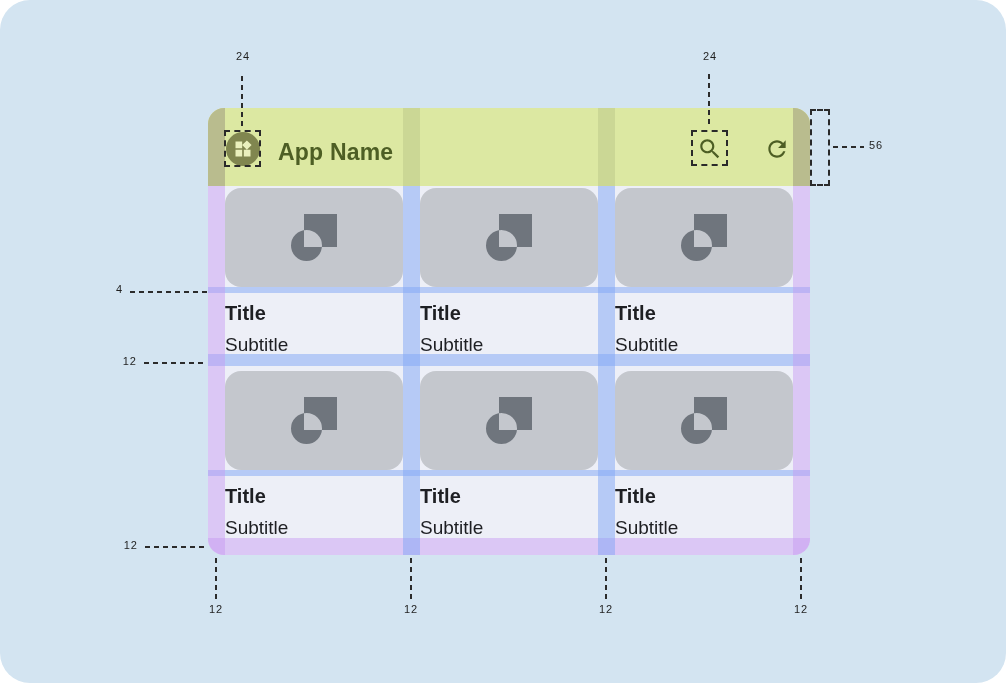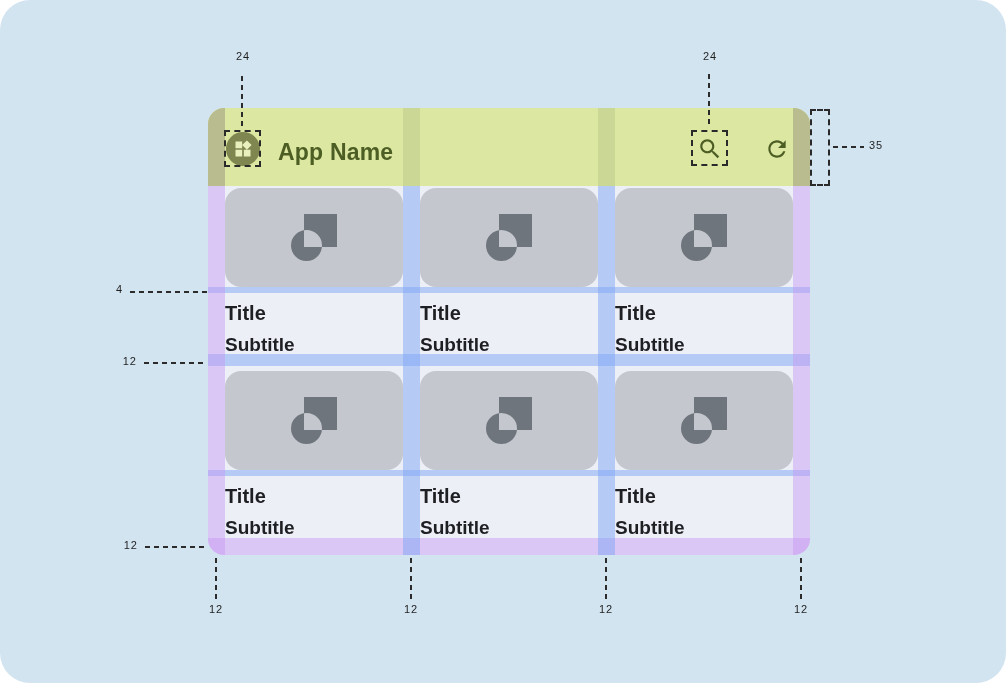--- a/index.html
+++ b/index.html
@@ -31,21 +31,21 @@
   .bar-action{position:absolute;top:28px;width:26px;height:26px;display:flex;}
   .search-action{left:489px;}
   .refresh-action{left:556px;}
   
   .card{position:absolute;width:194px;z-index:0;}
   .card-image{
     width:178px;height:99px;border-radius:16px;background:var(--card-gray,#c4c7cd);
     display:flex;align-items:center;justify-content:center;
   }
   .card-title{margin-top:14px;font-size:20px;line-height:25px;font-weight:700;color:var(--text-dark,#1e1f23);}
-  .card-subtitle{margin-top:7px;font-size:19px;line-height:23px;font-weight:700;color:var(--text-dark,#1e1f23);}
+  .card-subtitle{margin-top:7px;font-size:19px;line-height:23px;font-weight:400;color:var(--text-dark,#1e1f23);}
   
   .hband{position:absolute;left:0;width:602px;z-index:2;}
   .hband.blue{background:var(--band-blue,rgba(128,166,246,.5));}
   .hband.purple{background:var(--band-purple,rgba(198,151,241,.45));}
   .vband{position:absolute;top:0;width:17px;height:447px;z-index:3;display:flex;flex-direction:column;}
   .vband .seg-bar{height:78px;}
   .vband .seg-body{flex:1;}
   .vband.margin .seg-bar{background:var(--bar-margin-khaki,#b9bc8e);}
   .vband.margin .seg-body{background:var(--band-purple,rgba(198,151,241,.45));}
   .vband.gutter .seg-bar{background:var(--bar-gutter-green,#cbd795);}
@@ -186,21 +186,21 @@
   <div class="anno dim-label center-x" style="left:243px;top:50px;">24</div>
   <div class="anno dash-v" style="left:241px;top:76px;height:52px;"></div>
   <div class="anno dash-box" style="left:224px;top:130px;width:37px;height:37px;"></div>
 
   <div class="anno dim-label center-x" style="left:710px;top:50px;">24</div>
   <div class="anno dash-v" style="left:708px;top:74px;height:54px;"></div>
   <div class="anno dash-box" style="left:691px;top:130px;width:37px;height:36px;"></div>
 
   <div class="anno dash-box" style="left:810px;top:109px;width:20px;height:77px;"></div>
   <div class="anno dash-h" style="left:833px;top:146px;width:31px;"></div>
-  <div class="anno dim-label" style="left:869px;top:139px;">35</div>
+  <div class="anno dim-label" style="left:869px;top:139px;">56</div>
 
   <div class="anno dim-label right-x" style="left:123px;top:283px;">4</div>
   <div class="anno dash-h" style="left:130px;top:291px;width:77px;"></div>
 
   <div class="anno dim-label right-x" style="left:137px;top:355px;">12</div>
   <div class="anno dash-h" style="left:144px;top:362px;width:63px;"></div>
 
   <div class="anno dim-label right-x" style="left:138px;top:539px;">12</div>
   <div class="anno dash-h" style="left:145px;top:546px;width:62px;"></div>
 

